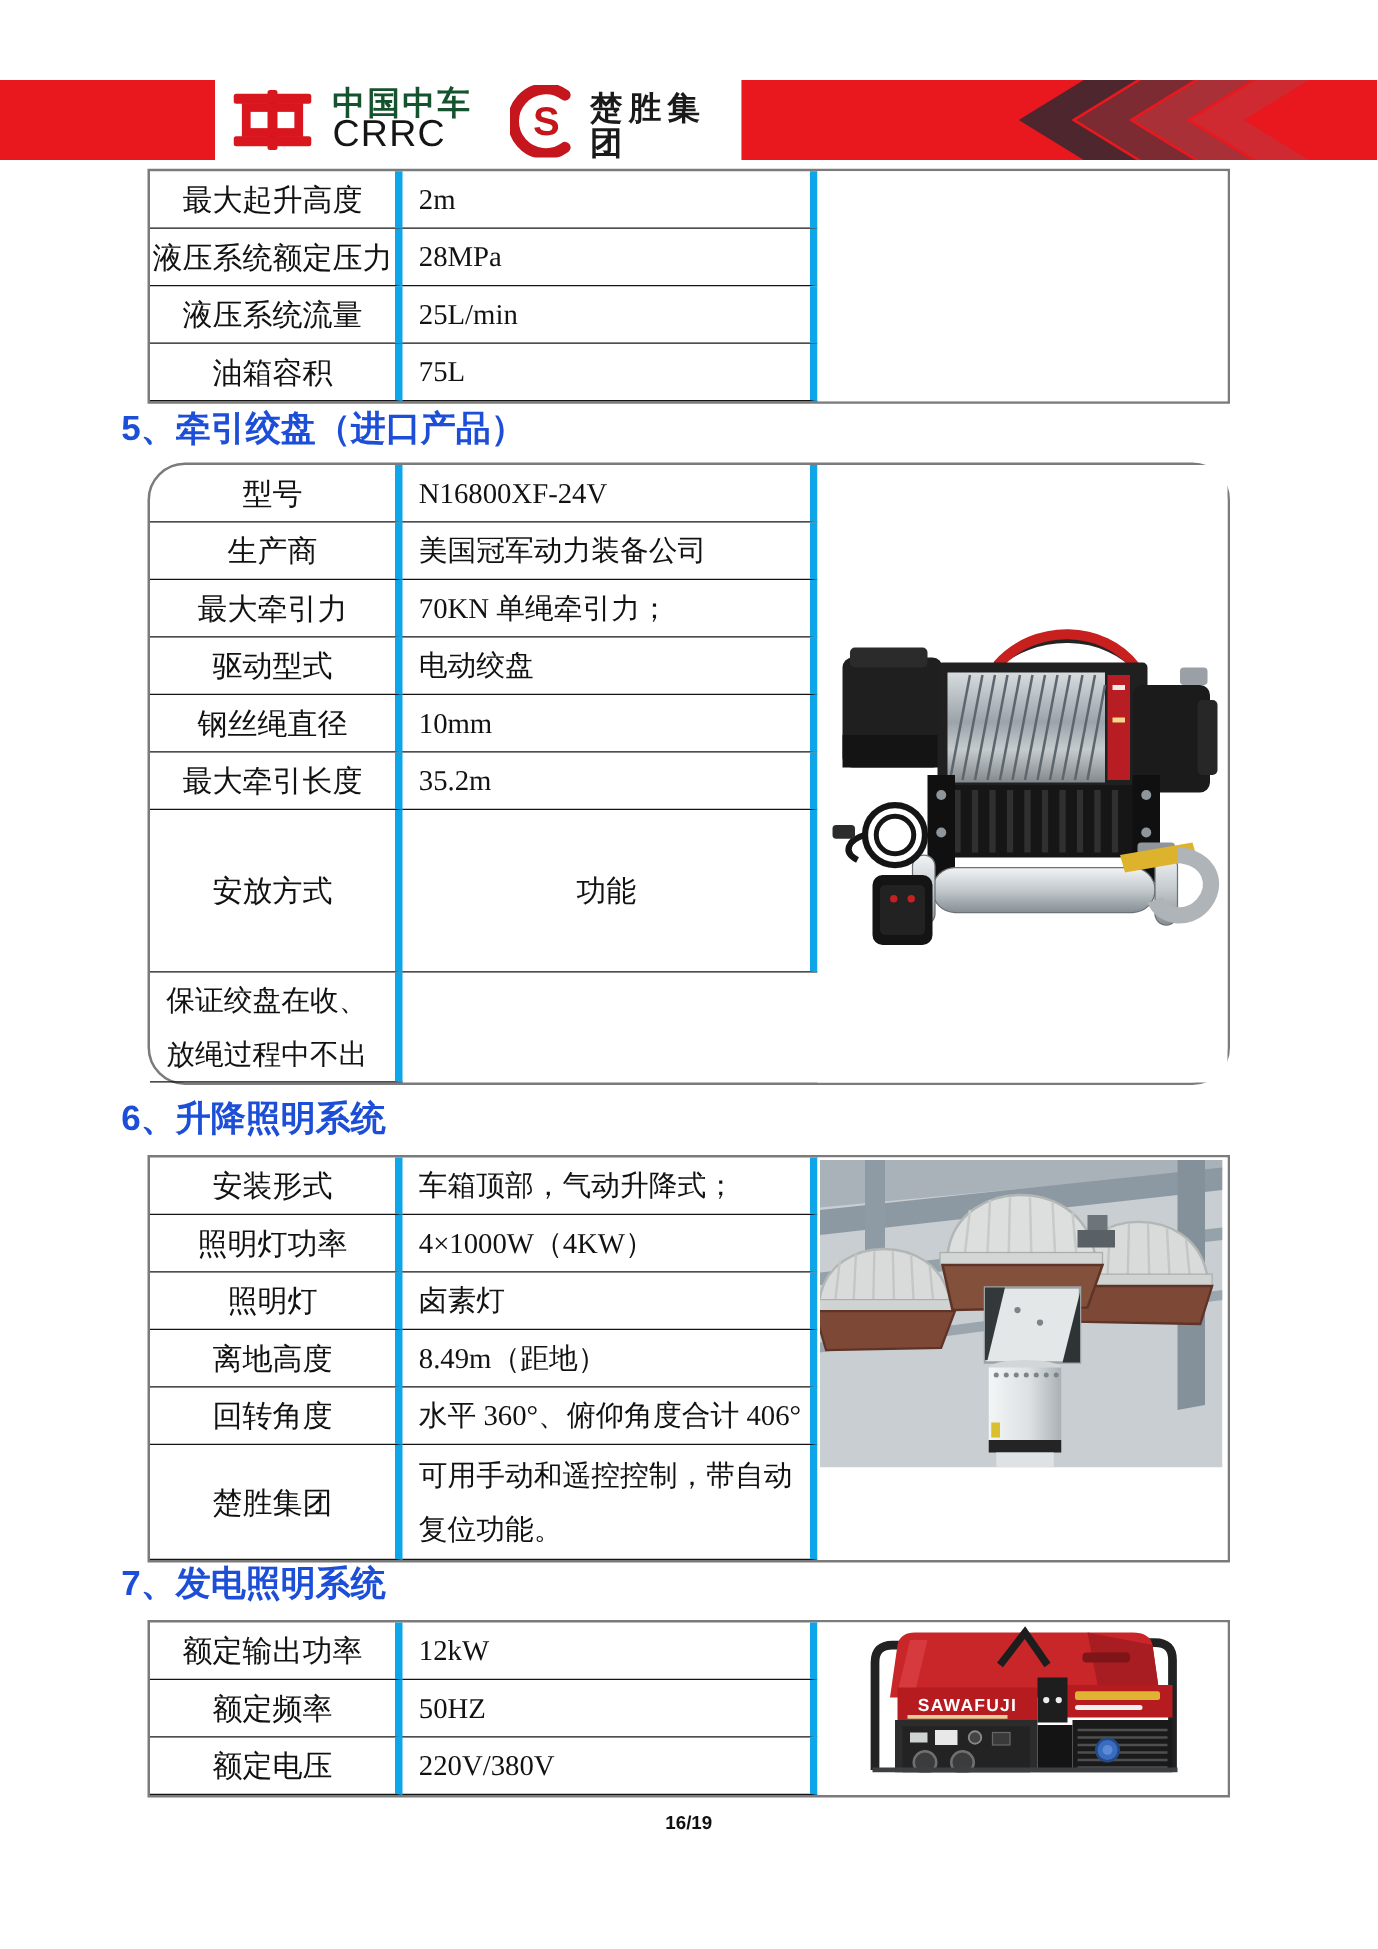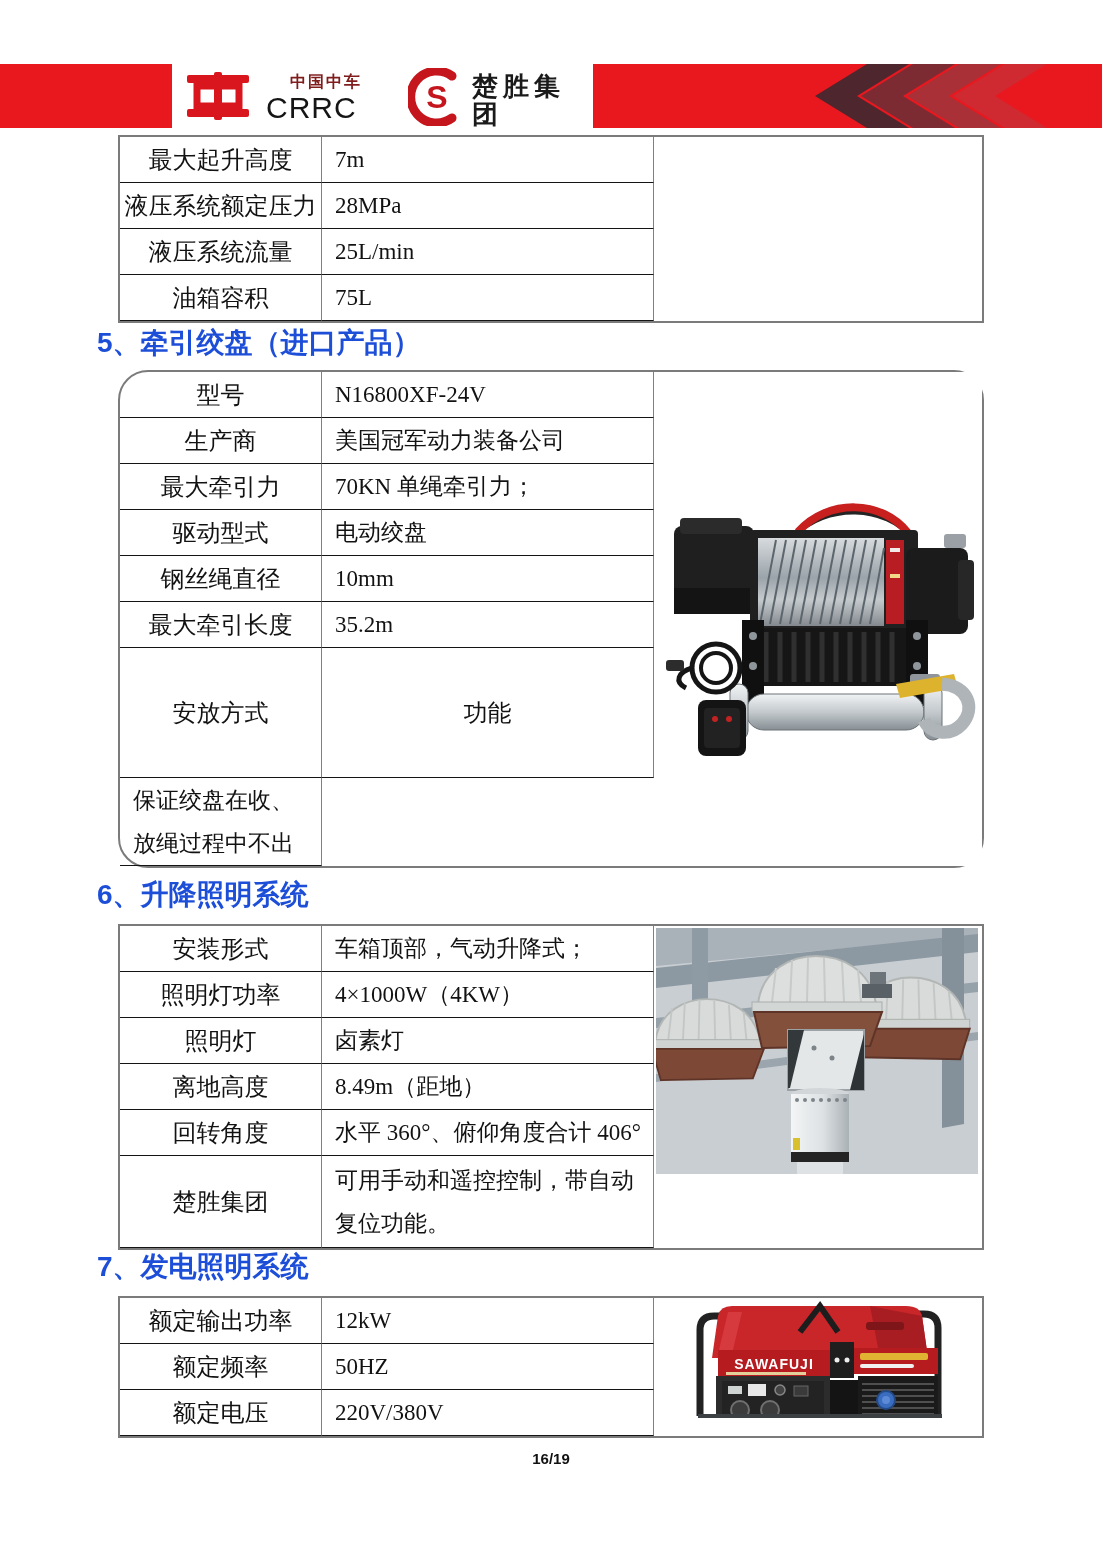--- a/index.html
+++ b/index.html
@@ -7,41 +7,41 @@
         font-family:"Liberation Serif","DejaVu Serif",serif;color:#121212;}
 
   
   .band{position:absolute;top:64px;height:64px;background:#e9181f;}
   .band-left{left:0;width:172px;}
   .band-right{left:593px;width:509px;}
   .chevrons{position:absolute;left:222px;top:0;width:240px;height:64px;}
   .logo-panel{position:absolute;left:172px;top:64px;width:421px;height:64px;background:#fff;}
   .crrc-emblem{position:absolute;left:13px;top:8px;width:66px;height:48px;}
   .crrc-text{position:absolute;left:94px;top:6px;font-family:"Liberation Sans","DejaVu Sans",sans-serif;}
-  .crrc-cn{font-size:16px;font-weight:bold;letter-spacing:2px;color:#7f1d1d;line-height:24px;margin-left:24px;}
+  .crrc-cn{font-size:26px;font-weight:bold;letter-spacing:2px;color:#14532d;line-height:24px;}
   .crrc-en{font-size:30px;font-weight:400;color:#151515;line-height:28px;letter-spacing:1px;}
   .cs-emblem{position:absolute;left:236px;top:4px;width:58px;height:58px;}
   .cs-text{position:absolute;left:300px;top:8px;font-family:"Liberation Sans","DejaVu Sans",sans-serif;}
   .cs-cn{font-size:26px;font-weight:bold;letter-spacing:5px;color:#1a1a1a;line-height:28px;}
   .cs-en{font-size:11px;font-weight:bold;letter-spacing:1.8px;color:#333;margin-top:6px;}
 
   
   .sec-h{position:absolute;left:97px;font-family:"Liberation Sans","DejaVu Sans",sans-serif;
          font-weight:bold;font-size:28px;color:#1d4ed8;white-space:nowrap;}
   .h5{top:324px}.h6{top:876px}.h7{top:1248px}
 
   
   .spec-table{position:absolute;left:118px;width:866px;display:grid;
       grid-template-columns:202px 332px 1fr;border:2px solid #7b7b7b;
       box-sizing:border-box;background:#fff;}
   .t1{top:135px;grid-template-rows:repeat(4,46px);}
   .t2{top:370px;grid-template-rows:46px 46px 46px 46px 46px 46px 130px 88px;border-radius:30px;}
   .t3{top:924px;grid-template-rows:repeat(5,46px) 92px;}
   .t4{top:1296px;grid-template-rows:repeat(3,46px);}
-  .cell{border-right:1px solid #0ea5e9;border-bottom:1px solid #141414;
+  .cell{border-right:6px solid #0ea5e9;border-bottom:1px solid #141414;
         display:flex;align-items:center;box-sizing:border-box;overflow:hidden;}
   .lbl{justify-content:center;font-size:24px;text-align:center;}
   .val{padding-left:13px;padding-right:6px;font-size:23px;}
   .ml{line-height:43px;}
   .img-cell{grid-column:3;border-right:none;border-bottom:none;position:relative;overflow:hidden;background:#fff;}
   .t1 .img-cell{grid-row:1/span 4;}
   .t2 .img-cell{grid-row:1/span 8;}
   .t3 .img-cell{grid-row:1/span 6;}
   .t4 .img-cell{grid-row:1/span 3;}
   .winch{position:absolute;left:4px;top:106px;width:320px;height:280px;}
@@ -85,21 +85,21 @@
       <div class="cs-text">
         <div class="cs-cn">楚胜集团</div>
         <div class="cs-en">CHUSHENG JITUAN</div>
       </div>
     </div>
   </div>
 
   <div class="spec-table t1">
     <div class="cell img-cell"></div>
     <div class="cell lbl">最大起升高度</div>
-    <div class="cell val">7m</div>
+    <div class="cell val">2m</div>
     <div class="cell lbl">液压系统额定压力</div>
     <div class="cell val">28MPa</div>
     <div class="cell lbl">液压系统流量</div>
     <div class="cell val">25L/min</div>
     <div class="cell lbl">油箱容积</div>
     <div class="cell val">75L</div>
   </div>
 
   <div class="sec-h h5">5、牵引绞盘（进口产品）</div>
 

